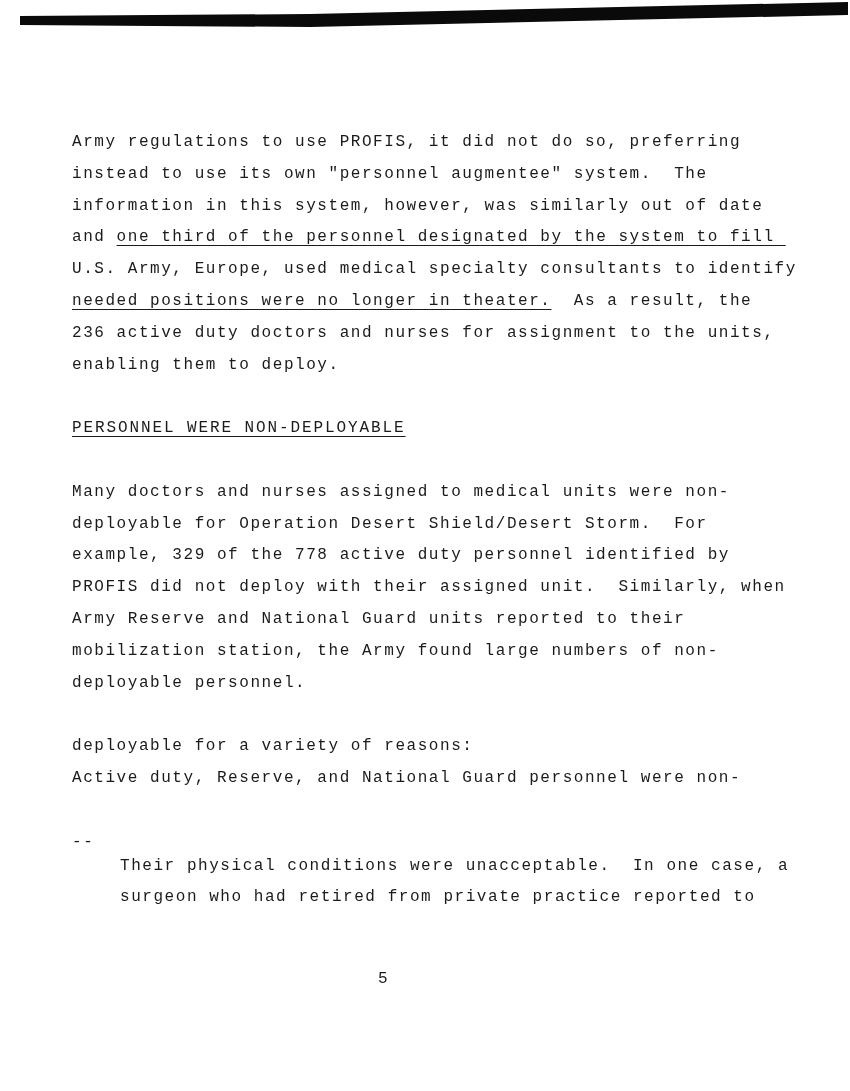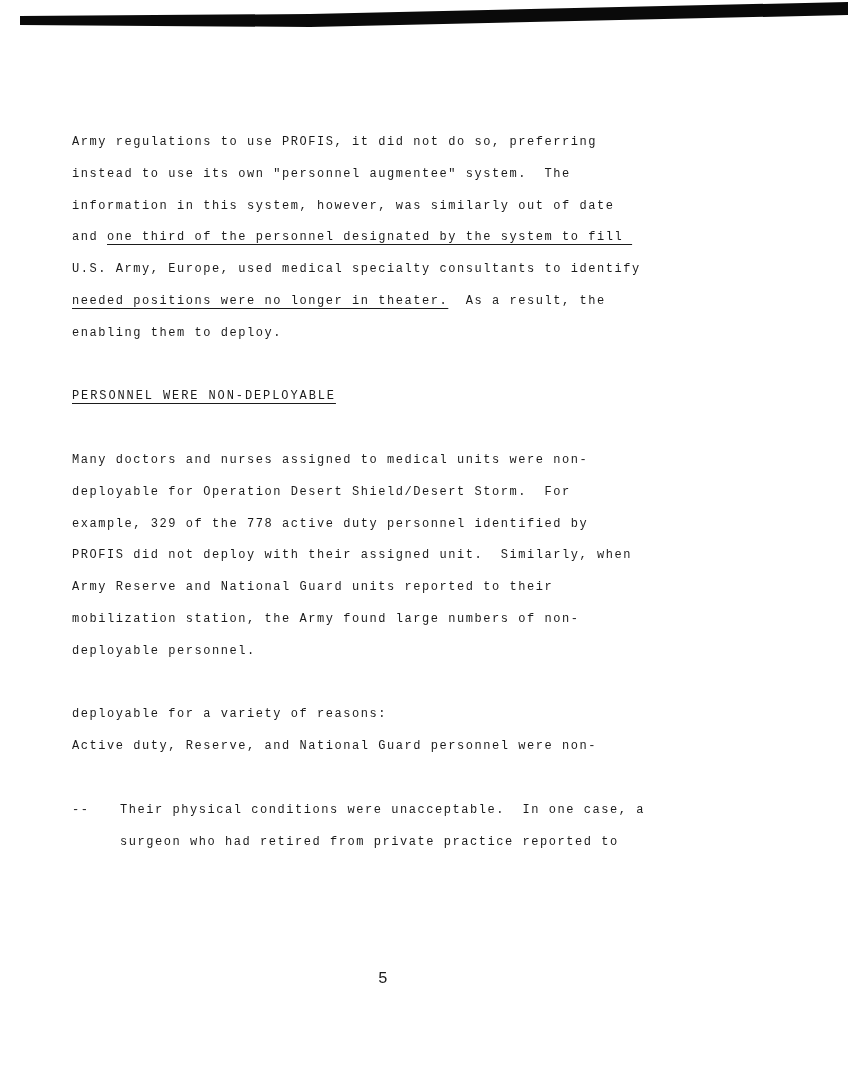--- a/index.html
+++ b/index.html
@@ -23,21 +23,21 @@
     left: 0;
     width: 850px;
     height: 40px;
     pointer-events: none;
   }
   .content {
     position: absolute;
     left: 72px;
     top: 127px;
     right: 44px;
-    font-size: 12px;
+    font-size: 16px;
     letter-spacing: 1.55px;
     line-height: 31.8px;
   }
   .block {
     margin-bottom: 31.8px;
   }
   .line {
     white-space: pre;
   }
   .u {
@@ -54,20 +54,21 @@
     display: flex;
     align-items: flex-start;
   }
   .block.bullet .marker {
     flex: none;
     width: 48px;
     white-space: pre;
   }
   .block.bullet .bullet-lines {
     flex: 1;
+    margin-top: 24px;
   }
   .page-number {
     position: absolute;
     left: 378px;
     top: 964px;
     font-size: 16px;
     letter-spacing: 1.55px;
     line-height: 31.8px;
   }
 </style>
@@ -81,20 +82,21 @@
   </svg>
 
   <div class="content">
       <div class="block paragraph">
         <div class="line"><span>Army regulations to use PROFIS, it did not do so, preferring</span></div>
         <div class="line"><span>instead to use its own "personnel augmentee" system.  The</span></div>
         <div class="line"><span>information in this system, however, was similarly out of date</span></div>
         <div class="line"><span>and </span><span class="u">one third of the personnel designated by the system to fill </span></div>
         <div class="line"><span>U.S. Army, Europe, used medical specialty consultants to identify</span></div>
         <div class="line"><span class="u">needed positions were no longer in theater.</span><span>  As a result, the</span></div>
+        <div class="line"><span>236 active duty doctors and nurses for assignment to the units,</span></div>
         <div class="line"><span>enabling them to deploy.</span></div>
       </div>
       <div class="block heading">
         <div class="line"><span class="u">PERSONNEL WERE NON-DEPLOYABLE</span></div>
       </div>
       <div class="block paragraph">
         <div class="line"><span>Many doctors and nurses assigned to medical units were non-</span></div>
         <div class="line"><span>deployable for Operation Desert Shield/Desert Storm.  For</span></div>
         <div class="line"><span>example, 329 of the 778 active duty personnel identified by</span></div>
         <div class="line"><span>PROFIS did not deploy with their assigned unit.  Similarly, when</span></div>

